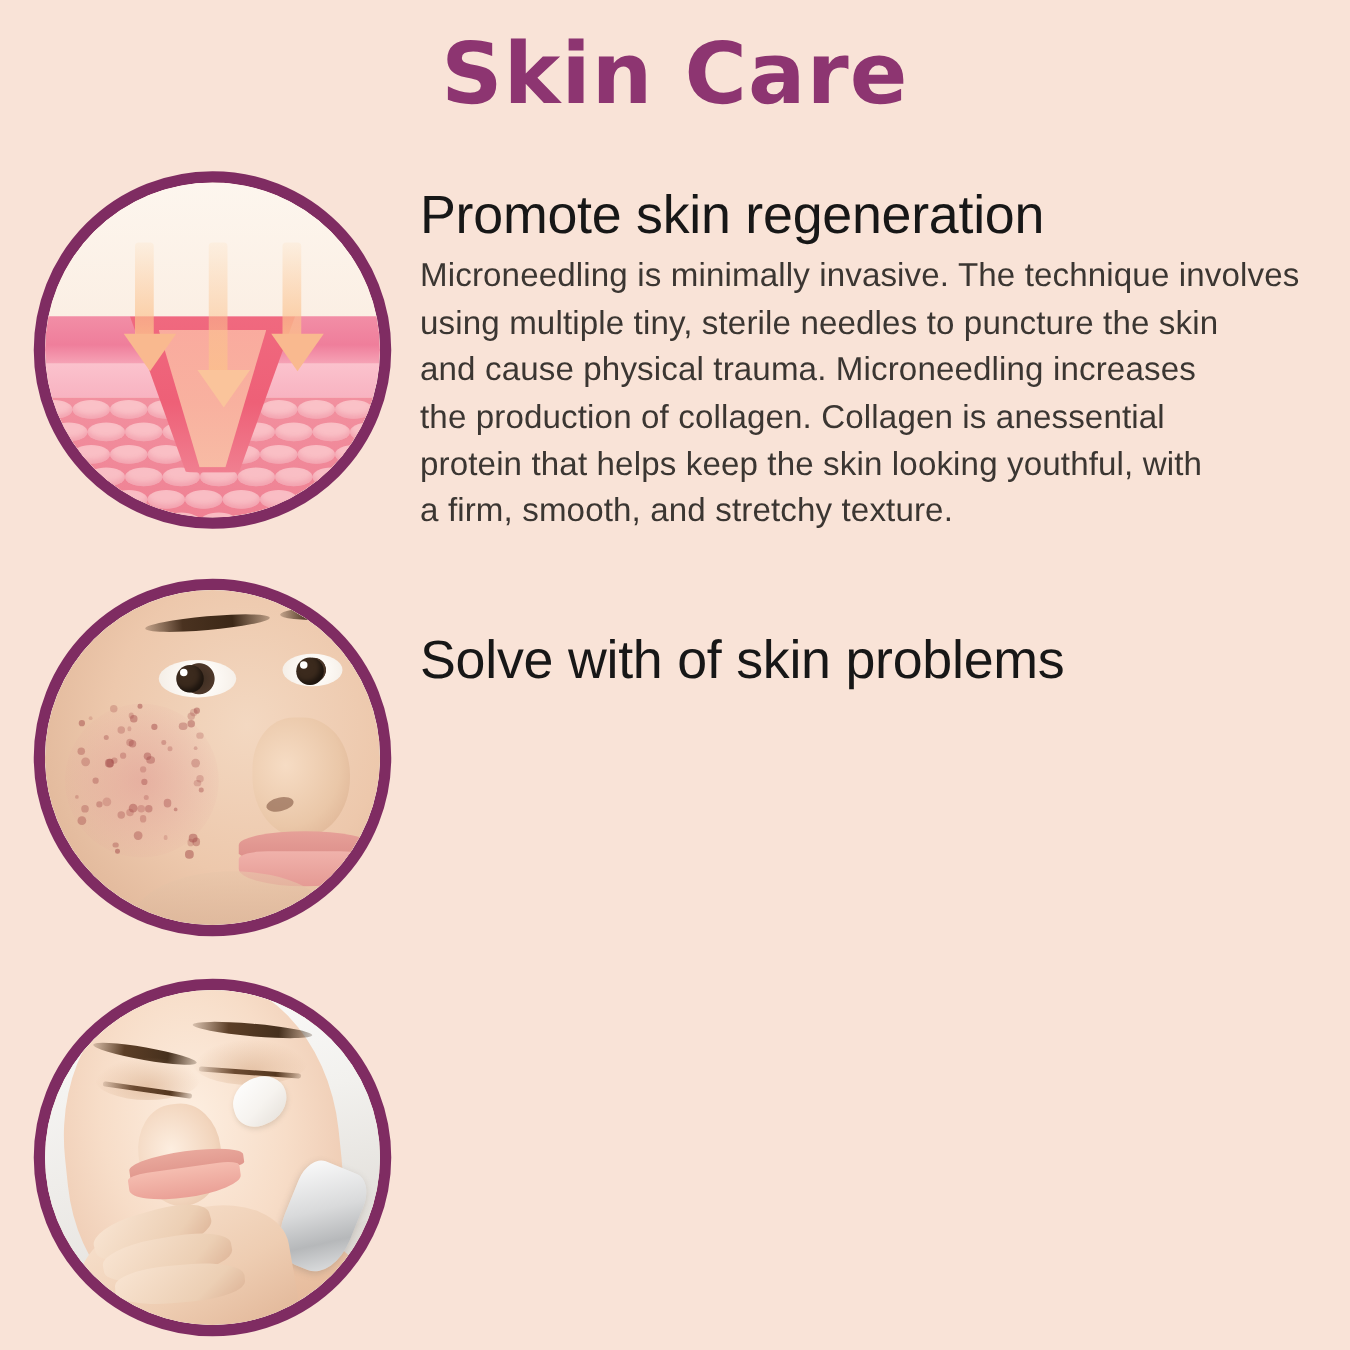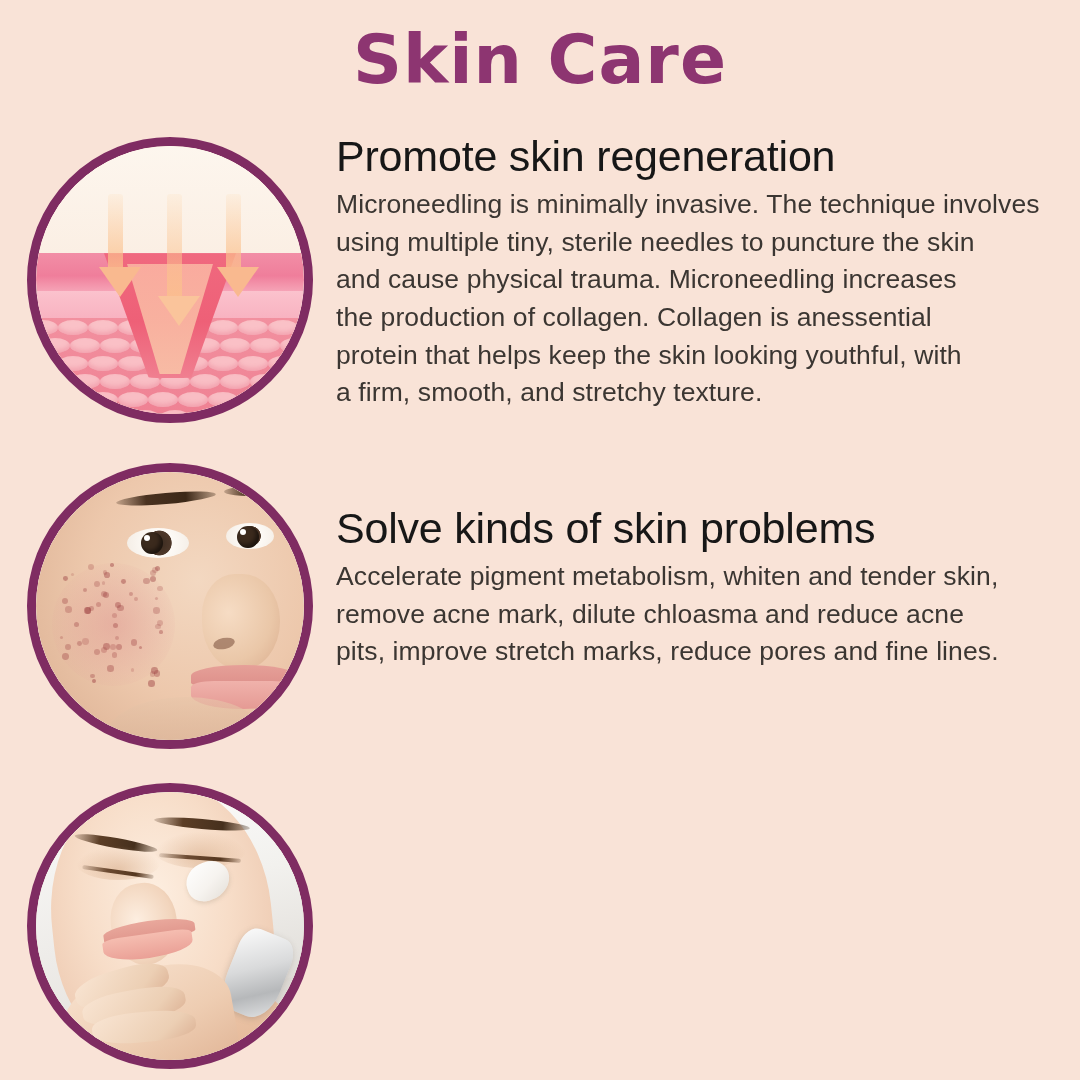--- a/index.html
+++ b/index.html
@@ -287,21 +287,21 @@
     transform: rotate(22deg);
     box-shadow: 0 2px 6px rgba(120,110,100,0.3);
   }
 
   
   .text-block {
     position: absolute;
     left: 336px;
     width: 740px;
   }
-  #text-0 { top: 6px; }
+  #text-0 { top: 22px; }
   #text-1 { top: 52px; }
   #text-2 { top: 56px; }
 
   .heading {
     font-family: "Liberation Sans Narrow", "Liberation Sans", sans-serif;
     font-size: 43px;
     font-weight: 400;
     color: #171717;
     letter-spacing: -0.2px;
     line-height: 1.12;
@@ -495,24 +495,21 @@
         <div class="fa-nose"></div>
         <div class="fa-nostril"></div>
         <div class="fa-lip-top"></div>
         <div class="fa-lip-bottom"></div>
         <div class="fa-jaw"></div>
       </div>
     </div>
   </div>
 
   <div class="text-block" id="text-1">
-    <h2 class="heading">Solve kinds of skin problems</h2>
-    <p class="body">Accelerate pigment metabolism, whiten and tender skin,
-remove acne mark, dilute chloasma and reduce acne
-pits, improve stretch marks, reduce pores and fine lines.</p>
+    <h2 class="heading">Solve with of skin problems</h2>
   </div>
 </div>
 
 <div class="section" id="section-2">
 
   <div class="photo-ring">
     <div class="photo-inner">
       <div class="face-serum">
         <div class="fs-bg"></div>
         <div class="fs-towel2"></div>

